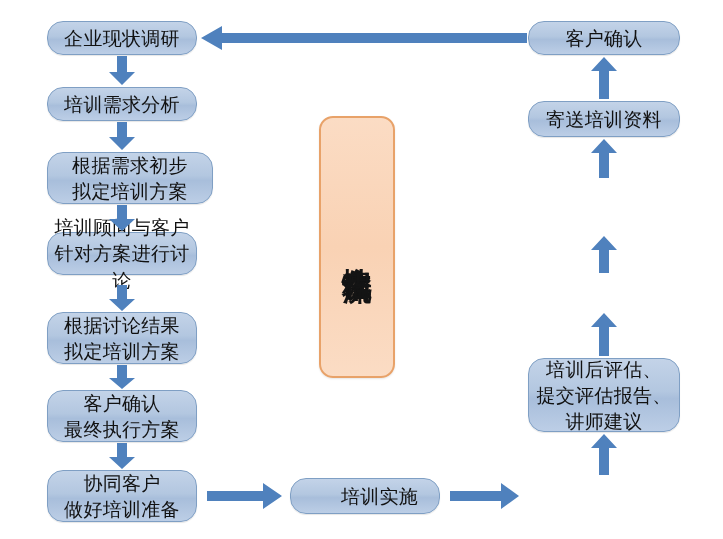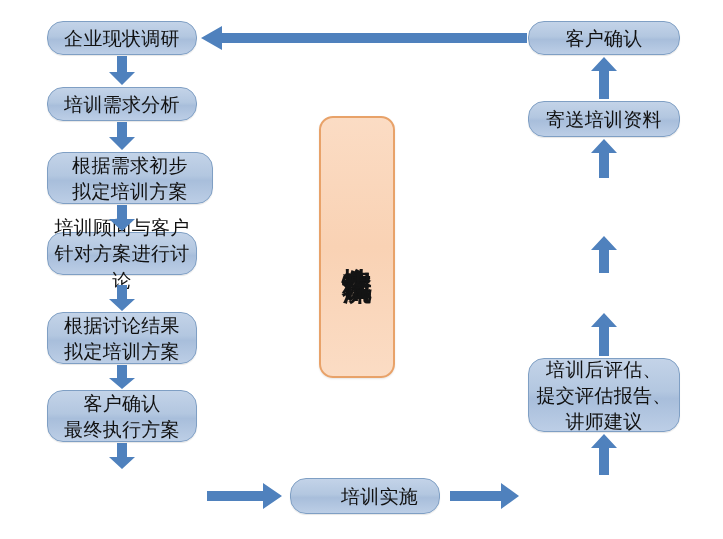--- a/index.html
+++ b/index.html
@@ -99,20 +99,24 @@
   <div class="node" style="left:47px; top:312px; width:150px; height:52px;">
     <span class="label">根据讨论结果
 拟定培训方案</span>
   </div>
 
   <div class="node" style="left:47px; top:390px; width:150px; height:52px;">
     <span class="label">客户确认
 最终执行方案</span>
   </div>
 
+  <div class="node" style="left:47px; top:470px; width:150px; height:52px;">
+    <span class="label">协同客户
+做好培训准备</span>
+  </div>
 
   <div class="node" style="left:290px; top:478px; width:150px; height:36px;padding-left:29px;">
     <span class="label">培训实施</span>
   </div>
 
   <div class="node" style="left:528px; top:21px; width:152px; height:34px;">
     <span class="label">客户确认</span>
   </div>
 
   <div class="node" style="left:528px; top:101px; width:152px; height:36px;">

